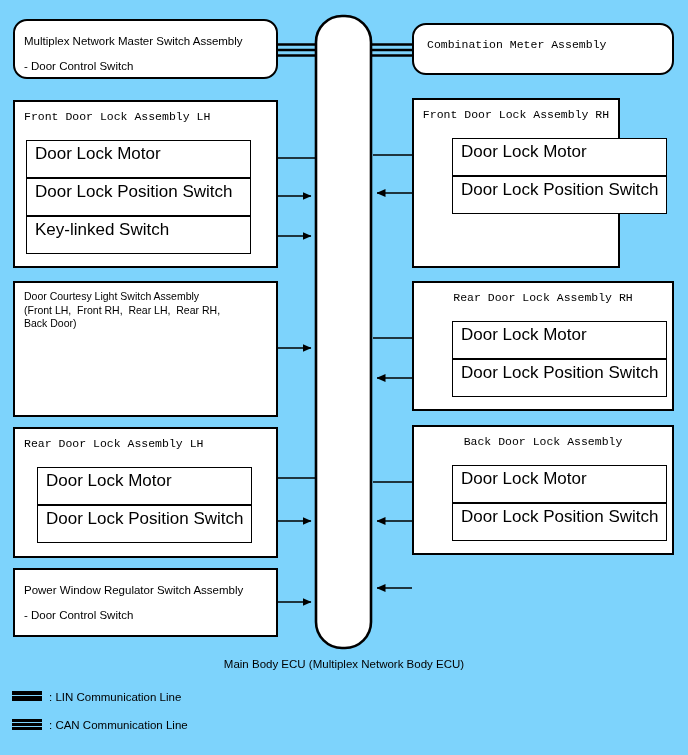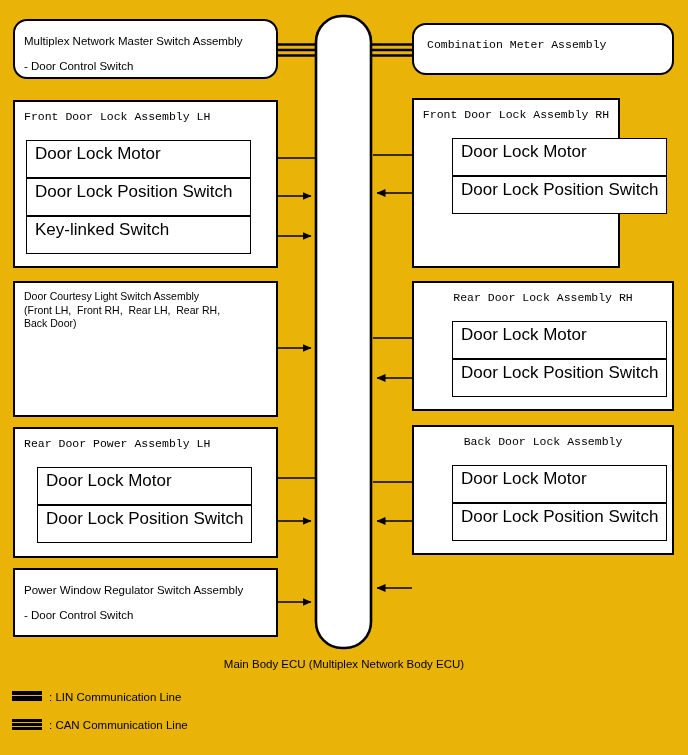--- a/index.html
+++ b/index.html
@@ -6,21 +6,21 @@
   body{
     font-family:"Liberation Sans","DejaVu Sans",sans-serif;
     color:#000000;
     -webkit-font-smoothing:antialiased;
   }
   #page{
     position:relative;
     width:688px;
     height:755px;
     overflow:hidden;
-    background:#eab308;
+    background:#7dd3fc;
   }
   #diagram-svg{position:absolute;left:0;top:0;width:688px;height:755px;}
 
   .box{
     position:absolute;
     box-sizing:border-box;
     background:#ffffff;
     border:2px solid #000;
   }
   .box.round{border-radius:14px;}
@@ -187,21 +187,21 @@
     <div class="btitle center">Rear Door Lock Assembly RH</div>
     <div class="subbox" style="left:38px;top:38px;width:215px;height:38px;">
       <span>Door Lock Motor</span>
     </div>
     <div class="subbox" style="left:38px;top:76px;width:215px;height:38px;">
       <span>Door Lock Position Switch</span>
     </div>
   </div>
 
   <div class="box" style="left:13px;top:427px;width:265px;height:131px;">
-    <div class="btitle left">Rear Door Power Assembly LH</div>
+    <div class="btitle left">Rear Door Lock Assembly LH</div>
     <div class="subbox" style="left:22px;top:38px;width:215px;height:38px;">
       <span>Door Lock Motor</span>
     </div>
     <div class="subbox" style="left:22px;top:76px;width:215px;height:38px;">
       <span>Door Lock Position Switch</span>
     </div>
   </div>
 
   <div class="box" style="left:412px;top:425px;width:262px;height:130px;">
     <div class="btitle center">Back Door Lock Assembly</div>

